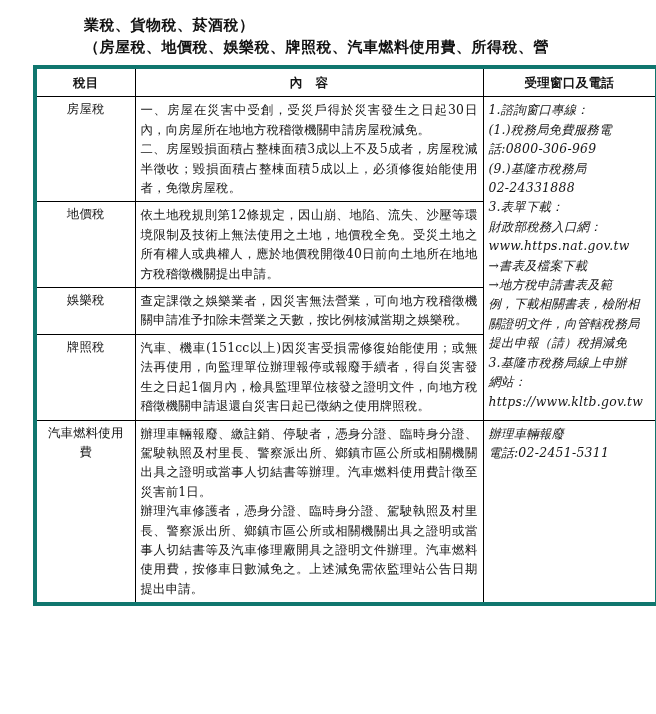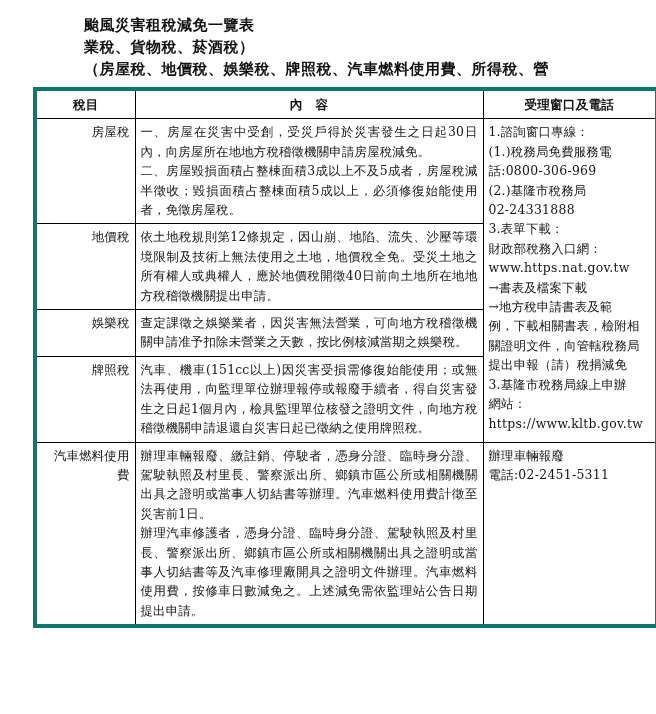--- a/index.html
+++ b/index.html
@@ -68,33 +68,35 @@
 
   col.col-item   { width: 100px; }
   col.col-body   { width: 348px; }
   col.col-window { width: 174px; }
 
   .hdr-item   { letter-spacing: 4px; }
   .hdr-body   { letter-spacing: 9px; padding-left: 9px; }
   .hdr-window { letter-spacing: 1.5px; }
 
   td.cell-item {
-    text-align: right;
+    text-align: center;
     vertical-align: top;
     padding-top: 4px;
     letter-spacing: 1px;
     line-height: 19px;
+    font-family: Liberation Serif, serif;
   }
   td.cell-body {
     text-align: justify;
     text-justify: inter-ideograph;
   }
   td.cell-window {
     text-align: left;
     word-break: break-all;
+    font-style: italic;
   }
 
   .para {
     margin: 0;
     padding: 0;
     text-align: justify;
     text-justify: inter-ideograph;
   }
   .para + .para { margin-top: 0px; }
 
@@ -113,21 +115,20 @@
   .rowspan-window {
     vertical-align: top;
   }
 </style>
 </head>
 <body>
 
 <div class="page">
 
   <div class="title-block">
-    <div class="title-line">颱風災害租稅減免一覽表</div>
     <div class="title-line">業稅、貨物稅、菸酒稅）</div>
     <div class="title-line">（房屋稅、地價稅、娛樂稅、牌照稅、汽車燃料使用費、所得稅、營</div>
   </div>
 
   <table class="tax-table">
     <colgroup>
       <col class="col-item">
       <col class="col-body">
       <col class="col-window">
     </colgroup>
@@ -143,21 +144,21 @@
       <tr>
         <td class="cell-item">房屋稅</td>
         <td class="cell-body">
           <p class="para">一、房屋在災害中受創，受災戶得於災害發生之日起30日內，向房屋所在地地方稅稽徵機關申請房屋稅減免。</p>
           <p class="para">二、房屋毀損面積占整棟面積3成以上不及5成者，房屋稅減半徵收；毀損面積占整棟面積5成以上，必須修復始能使用者，免徵房屋稅。</p>
         </td>
         <td class="cell-window rowspan-window" rowspan="4">
           <p class="wline">1.諮詢窗口專線：</p>
           <p class="wline">(1.)稅務局免費服務電</p>
           <p class="wline latin">話:0800-306-969</p>
-          <p class="wline">(2.)基隆市稅務局</p>
+          <p class="wline">(9.)基隆市稅務局</p>
           <p class="wline latin">02-24331888</p>
           <p class="wline">3.表單下載：</p>
           <p class="wline">財政部稅務入口網：</p>
           <p class="wline latin">www.https.nat.gov.tw</p>
           <p class="wline">→書表及檔案下載</p>
           <p class="wline">→地方稅申請書表及範</p>
           <p class="wline">例，下載相關書表，檢附相</p>
           <p class="wline">關證明文件，向管轄稅務局</p>
           <p class="wline">提出申報（請）稅捐減免</p>
           <p class="wline">3.基隆市稅務局線上申辦</p>

